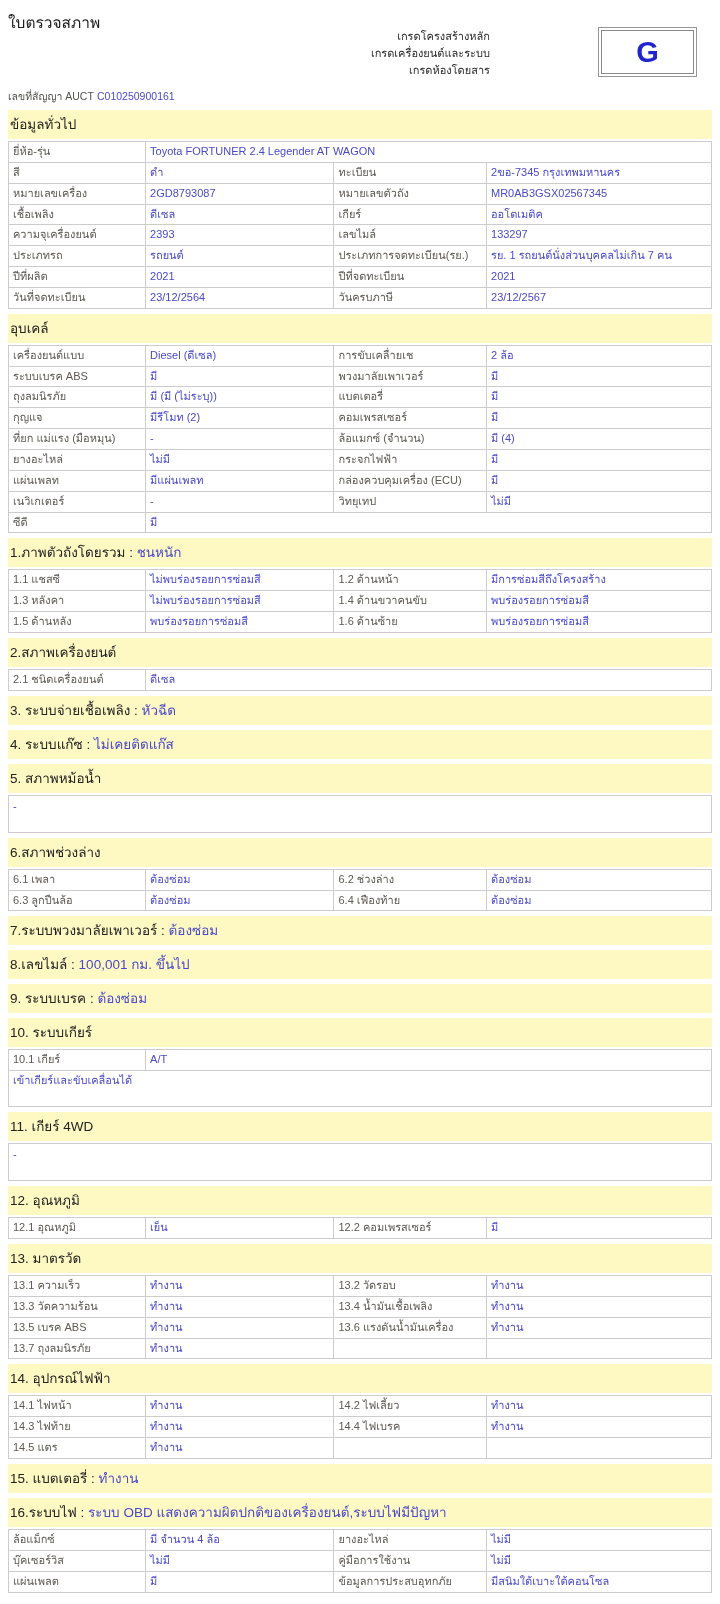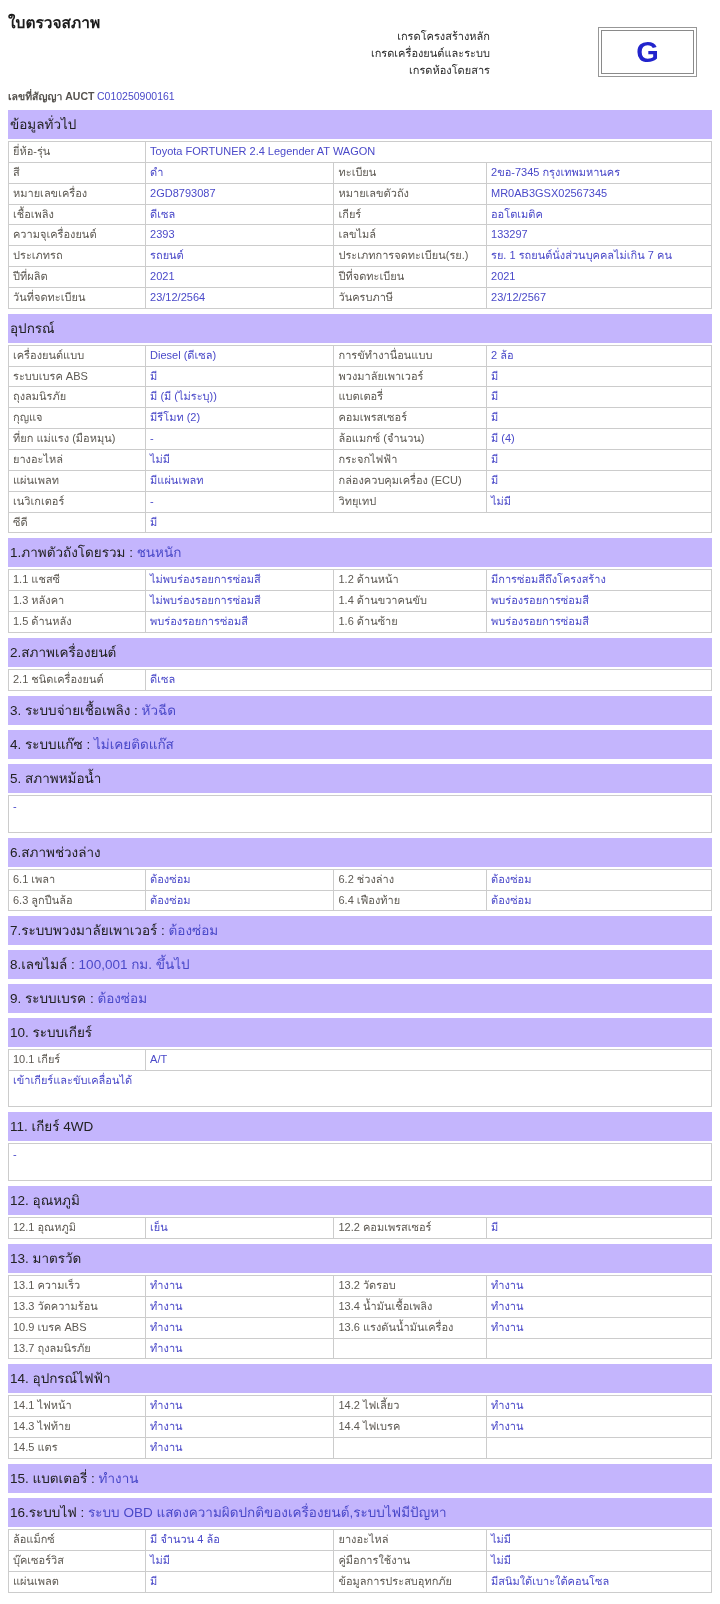--- a/index.html
+++ b/index.html
@@ -1,27 +1,27 @@
 <!DOCTYPE html>
 <html lang="th"><head>
 <meta charset="utf-8">
 <style>
   html,body{margin:0;padding:0;background:#fff;}
   body{width:720px;min-height:1604px;font-family:"Liberation Sans","DejaVu Sans",sans-serif;color:#151515;}
   .page{padding:8px 8px 0 8px;box-sizing:border-box;width:720px;}
   .topbar{position:relative;height:78px;}
-  .page-title{position:absolute;left:0;top:2px;font-size:15.5px;font-weight:700;color:#1c1c1c;}
+  .page-title{position:absolute;left:0;top:2px;font-size:15.5px;font-weight:400;color:#1c1c1c;}
   .grade-labels{position:absolute;top:20px;right:222px;text-align:right;font-size:11px;line-height:17px;color:#2a2a2a;white-space:nowrap;}
   .grade-box{position:absolute;top:19px;right:15px;width:99px;height:50px;border:1px solid #979797;background:#fff;box-sizing:border-box;padding:2px;}
   .grade-box-inner{border:1px solid #8a8a8a;width:100%;height:100%;box-sizing:border-box;display:flex;align-items:center;justify-content:center;}
   .grade-letter{font-size:29px;font-weight:bold;color:#2224cc;line-height:1;}
   .contract-row{font-size:10.5px;margin:2px 0 3px 0;}
-  .contract-label{display:inline-block;width:89px;color:#55524e;font-weight:bold;}
+  .contract-label{display:inline-block;width:89px;color:#55524e;}
   .contract-value{color:#4a49c9;}
-  .sec-bar{background:#c4b5fd;padding:3px 2px 4px 2px;font-size:13.5px;color:#222;margin-top:5px;}
+  .sec-bar{background:#fef9c3;padding:3px 2px 4px 2px;font-size:13.5px;color:#222;margin-top:5px;}
   .sec-title{color:#222;}
   .sec-value{color:#4a49c9;}
   .sec-value::before{content:" : ";color:#222;}
   table.grid{width:100%;border-collapse:collapse;table-layout:fixed;margin-top:2px;background:#fff;}
   table.grid td{border:1px solid #ccc;padding:2px 4px 3px 4px;font-size:11px;vertical-align:top;line-height:1.35;overflow:hidden;}
   td.lab{color:#5d5952;}
   td.val{color:#4a49c9;}
   td.tall{height:30px;}
   .val-box{border:1px solid #ccc;margin-top:2px;padding:2px 4px;min-height:38px;font-size:11px;color:#4a49c9;box-sizing:border-box;line-height:1.5;}
 </style>
@@ -98,33 +98,33 @@
             <td class="val">2021</td>
           </tr>
           <tr>
             <td class="lab">วันที่จดทะเบียน</td>
             <td class="val">23/12/2564</td>
             <td class="lab">วันครบภาษี</td>
             <td class="val">23/12/2567</td>
           </tr>
         </tbody>
       </table>
-      <div class="sec-bar"><span class="sec-title">อุปกรณ์</span></div>
+      <div class="sec-bar"><span class="sec-title">อุบเคล์</span></div>
       <table class="grid">
         <colgroup>
           <col style="width: 19.5%;">
           <col style="width: 26.8%;">
           <col style="width: 21.7%;">
           <col style="width: 32%;">
         </colgroup>
         <tbody>
           <tr>
             <td class="lab">เครื่องยนต์แบบ</td>
             <td class="val">Diesel (ดีเซล)</td>
-            <td class="lab">การขัทำงานื่อนแบบ</td>
+            <td class="lab">การขับเคลื่ายเช</td>
             <td class="val">2 ล้อ</td>
           </tr>
           <tr>
             <td class="lab">ระบบเบรค ABS</td>
             <td class="val">มี</td>
             <td class="lab">พวงมาลัยเพาเวอร์</td>
             <td class="val">มี</td>
           </tr>
           <tr>
             <td class="lab">ถุงลมนิรภัย</td>
@@ -294,21 +294,21 @@
             <td class="lab">13.2 วัดรอบ</td>
             <td class="val">ทำงาน</td>
           </tr>
           <tr>
             <td class="lab">13.3 วัดความร้อน</td>
             <td class="val">ทำงาน</td>
             <td class="lab">13.4 น้ำมันเชื้อเพลิง</td>
             <td class="val">ทำงาน</td>
           </tr>
           <tr>
-            <td class="lab">10.9 เบรค ABS</td>
+            <td class="lab">13.5 เบรค ABS</td>
             <td class="val">ทำงาน</td>
             <td class="lab">13.6 แรงดันน้ำมันเครื่อง</td>
             <td class="val">ทำงาน</td>
           </tr>
           <tr>
             <td class="lab">13.7 ถุงลมนิรภัย</td>
             <td class="val">ทำงาน</td>
             <td class="lab"></td>
             <td class="val"></td>
           </tr>

